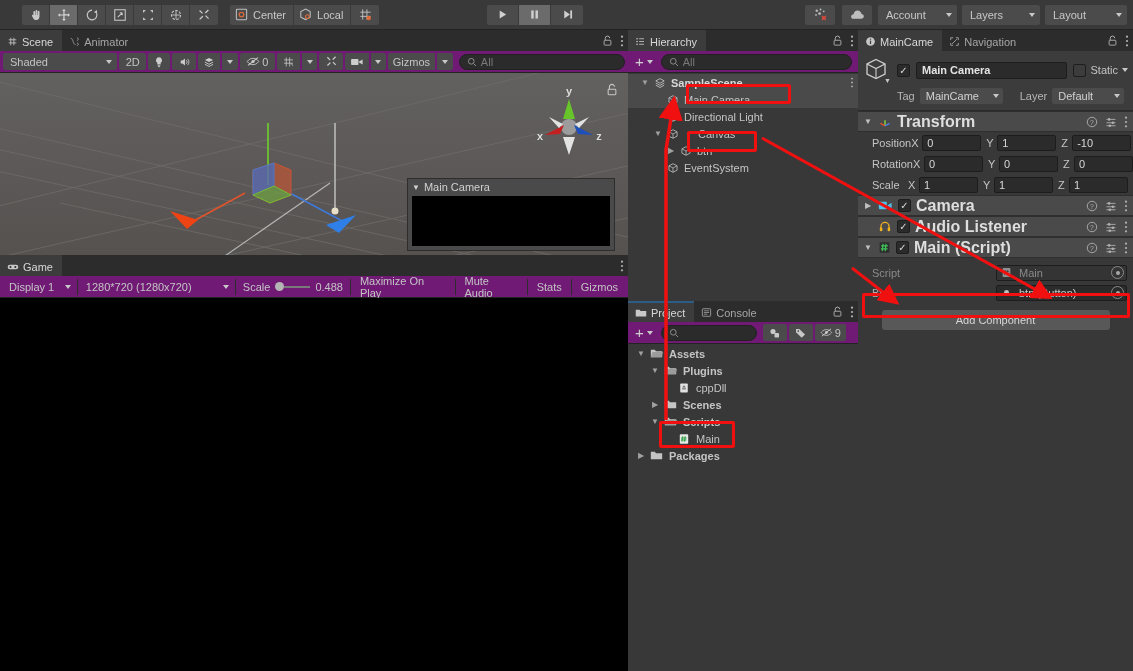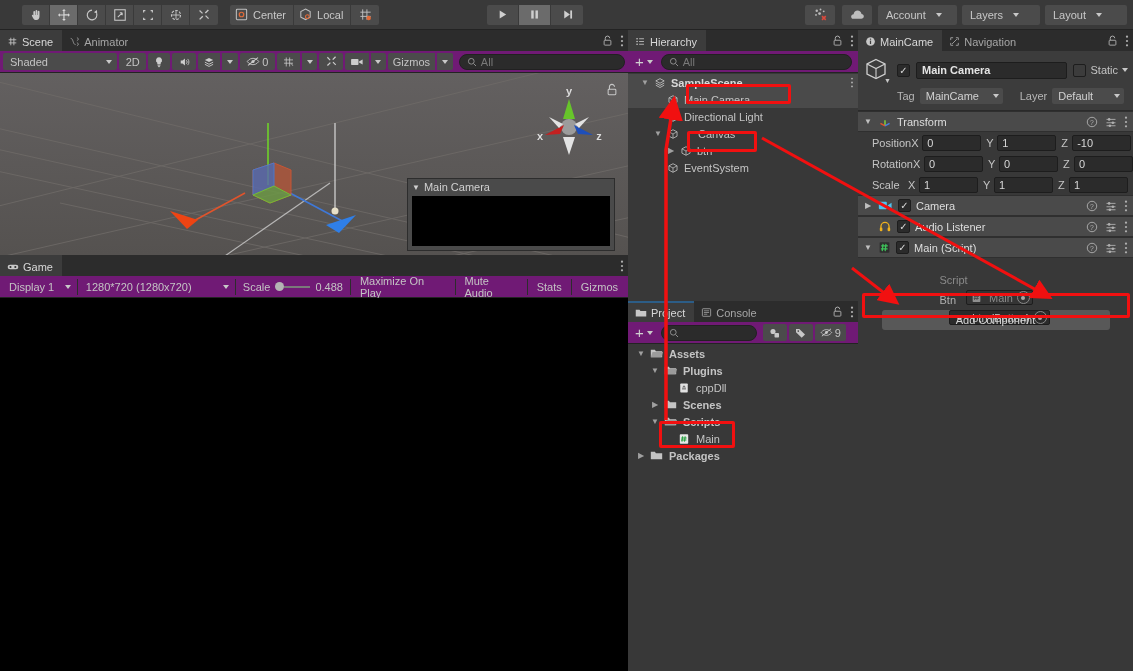--- a/index.html
+++ b/index.html
@@ -45,21 +45,21 @@
   .pivot-btn:first-child { border-radius: 2px 0 0 2px; }
   .grid-btn { height: 20px; width: 28px; background: #4b4b4b; border-radius: 0 2px 2px 0;
     display:flex; align-items:center; justify-content:center; }
   .play-group { position: absolute; left: 487px; display: flex; }
   .play-group .tbtn { width: 32px; border-radius: 0; margin: 0; border-right: 1px solid #3a3a3a; }
   .play-group .tbtn:first-child { border-radius: 2px 0 0 2px; }
   .play-group .tbtn:last-child { border-radius: 0 2px 2px 0; border-right:none; }
   .right-group { position: absolute; right: 6px; display: flex; align-items: center; gap: 5px; }
   .dropbtn {
     height: 20px; background: #4b4b4b; border-radius: 2px;
-    display: flex; align-items: center; 
+    display: flex; align-items: center; justify-content: space-between;
     padding: 0 5px 0 8px; color: #c8c8c8; font-size: 11px; gap: 10px;
   }
   .caret { width:0;height:0;border-left:3.5px solid transparent;border-right:3.5px solid transparent;
     border-top:4px solid #c8c8c8; }
 
   
   .panel { position: absolute; background: #383838; }
   .tabbar {
     height: 21px; background: #2c2c2c; display: flex; align-items: stretch;
     position: relative;
@@ -132,30 +132,30 @@
     display:flex;align-items:center;justify-content:center;color:#d8d8d8;font-size:10px; flex:none;}
   .name-field { flex:1; height:17px;background:#2b2b2b;border:1px solid #1d1d1d;border-radius:2px;
     display:flex;align-items:center;padding:0 5px;color:#e4e4e4;font-size:11px;font-weight:bold;}
   .static-box { display:flex;align-items:center;gap:4px;color:#c4c4c4;font-size:11px;}
   .insp-row2 { display:flex;align-items:center;gap:5px;margin-top:4px;padding-left:34px;}
   .lbl { color:#b6b6b6; font-size:11px; }
   .mini-drop { height:16px;background:#4b4b4b;border-radius:2px;display:flex;align-items:center;
     justify-content:space-between;padding:0 4px 0 6px;gap:5px;color:#d2d2d2;font-size:11px;}
   .comp-header { height: 21px; background:#4a4a4a; display:flex; align-items:center;
     gap:5px; padding: 0 5px; border-top:1px solid #2f2f2f; border-bottom:1px solid #2f2f2f; }
-  .comp-title { font-weight: normal; color:#dedede; font-size:11px; }
+  .comp-title { font-weight: bold; color:#dedede; font-size:16px; }
   .comp-right { margin-left:auto; display:flex; align-items:center; gap:7px; color:#b0b0b0; }
   .foldout { width:10px;text-align:center;font-size:8px;color:#c0c0c0; }
   .vec-row { display:flex; align-items:center; height:21px; padding-left:14px; gap:0; }
   .vec-label { width:62px; color:#c4c4c4; font-size:11px; }
   .vec-f { display:flex; align-items:center; gap:3px; margin-right:5px; }
   .vec-f .ax { color:#c4c4c4; font-size:11px; width:8px; }
   .nfield { width:59px;height:16px;background:#2b2b2b;border:1px solid #1d1d1d;border-radius:2px;
      display:flex;align-items:center;padding:0 4px;color:#d8d8d8;font-size:11px;}
-  .prop-row { display:flex; align-items:center; height:20px; padding: 16px 6px 0 14px; gap:4px;flex-direction:column; }
+  .prop-row { display:flex; align-items:center; height:20px; padding: 9px 6px 0 14px; gap:4px; }
   .prop-label { width: 120px; color:#b0b0b0; font-size:11px; }
   .objfield { flex:1;height:16px;background:#2b2b2b;border:1px solid #1d1d1d;border-radius:2px;
      display:flex;align-items:center;gap:4px;padding:0 2px 0 4px;font-size:11px;color:#c9c9c9;}
   .objfield .picker { margin-left:auto; width:13px;height:13px;border-radius:50%;
      border:1px solid #8a8a8a; display:flex;align-items:center;justify-content:center;}
   .objfield .picker i { width:4px;height:4px;border-radius:50%;background:#a8a8a8;display:block; }
   .add-comp { margin: 12px auto 0 auto; width: 228px; height: 20px; background:#585858;
      border-radius:3px; display:flex;align-items:center;justify-content:center;
      color:#d6d6d6;font-size:11px; }
 

